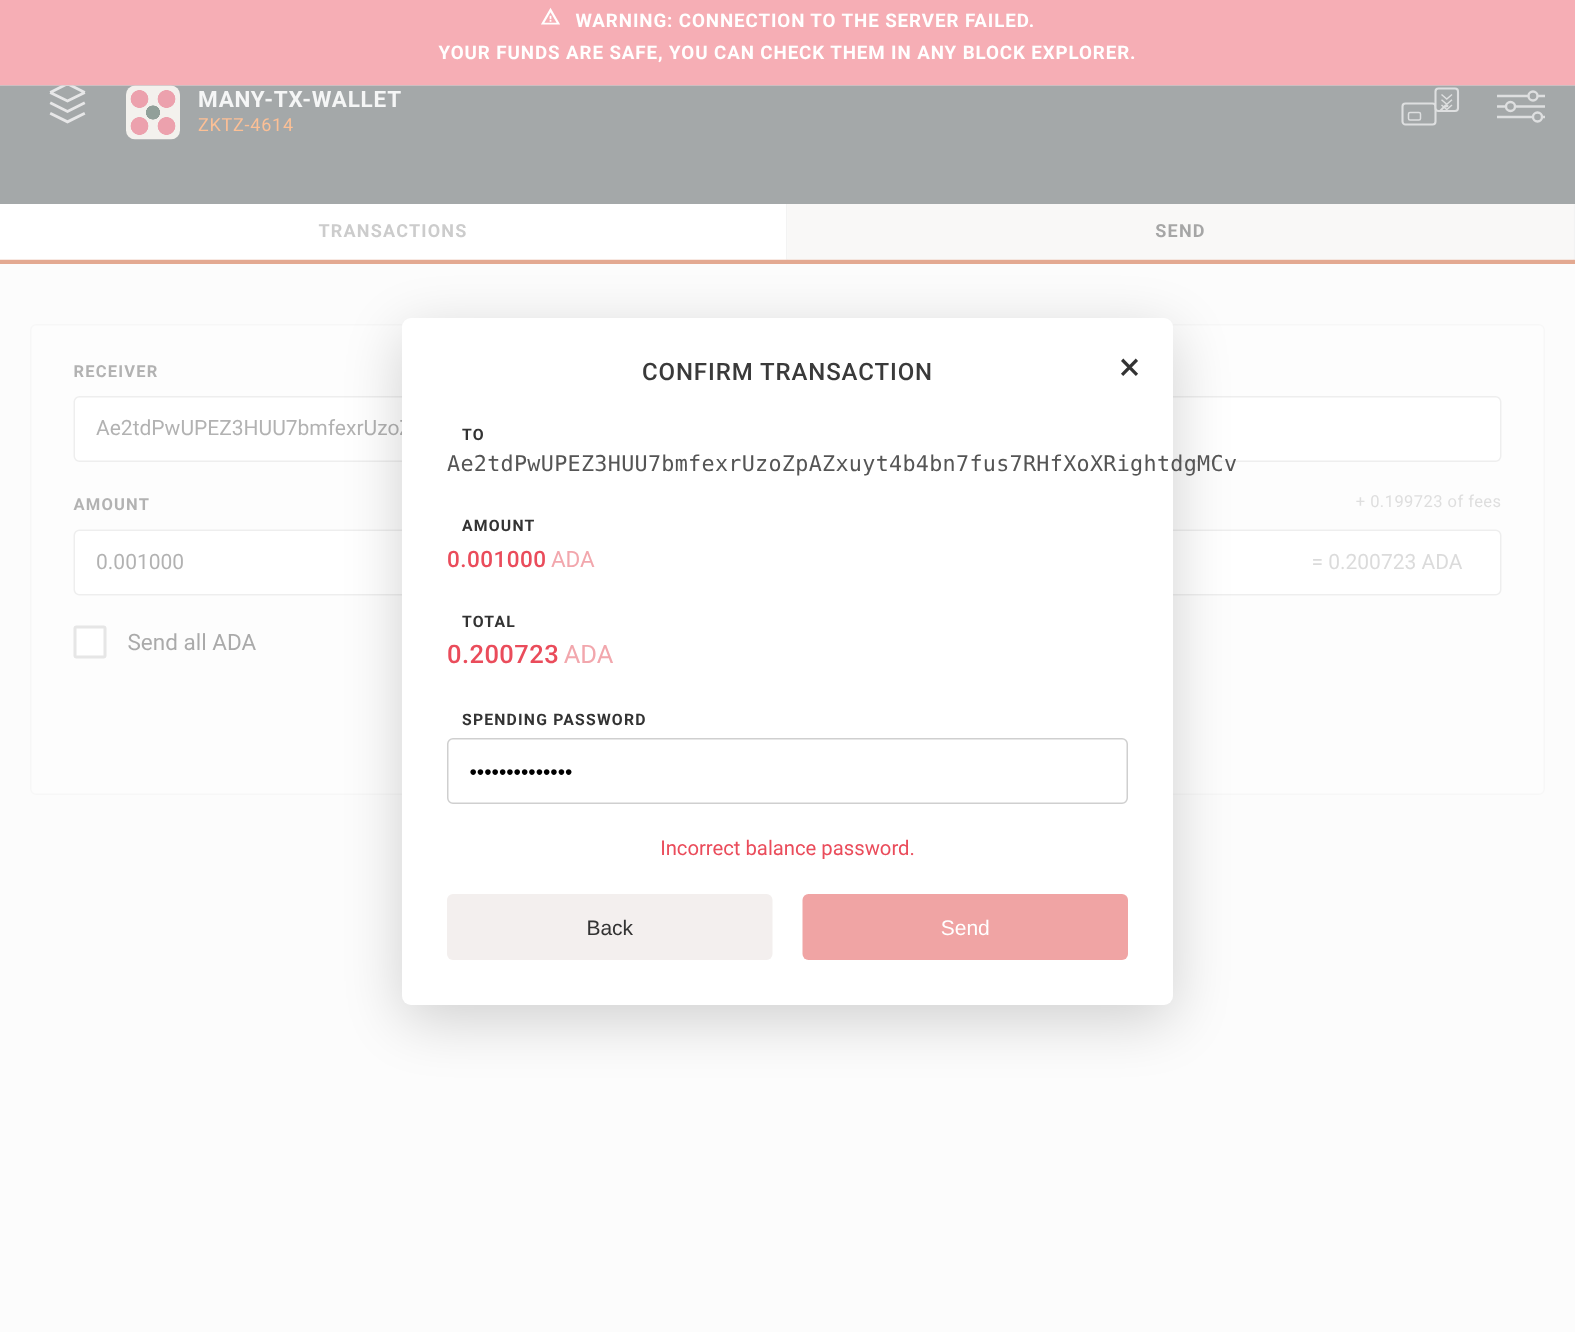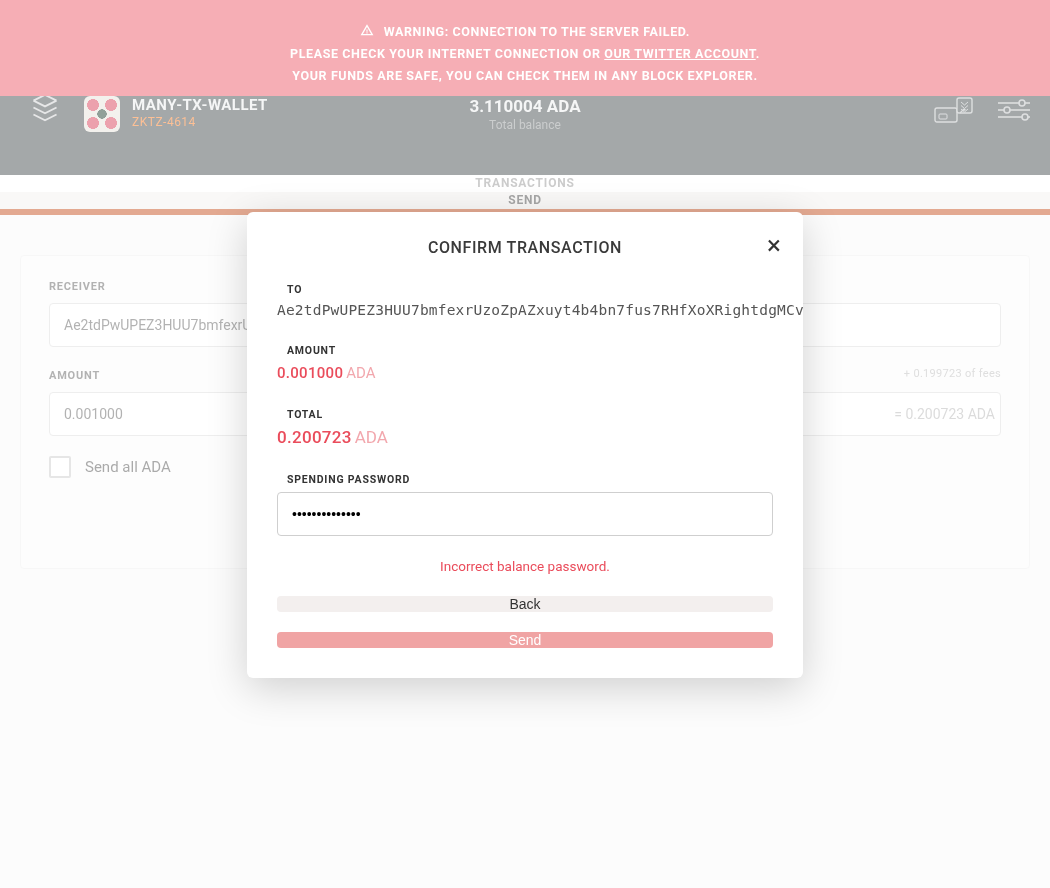--- a/index.html
+++ b/index.html
@@ -10,21 +10,21 @@
       height: 888px;
       overflow: hidden;
       position: relative;
       color: #333;
     }
 
     
     .warning-banner {
       background: #ea4c5b;
       color: #fff;
-      padding: 21px 0 10px;
+      padding: 4px 0 10px;
       text-align: center;
       font-size: 12.5px;
       line-height: 1.7;
       font-weight: 700;
       letter-spacing: 0.6px;
     }
     .warning-banner .warn-icon {
       display: inline-block;
       vertical-align: middle;
       margin-right: 6px;
@@ -98,22 +98,21 @@
       gap: 24px;
       align-items: center;
       color: #b5b9ba;
     }
 
     
     .tab-nav {
       display: flex;
       height: 40px;
       background: #fff;
-      border-bottom: 6px solid #c2410c;
-      flex-direction: column;
+      border-bottom: 3px solid #c2410c;
     }
     .tab {
       flex: 1;
       display: flex;
       align-items: center;
       justify-content: center;
       font-size: 12px;
       font-weight: 700;
       letter-spacing: 0.8px;
       color: #8e8e8e;
@@ -158,21 +157,21 @@
       position: absolute;
       right: 0;
       top: -2px;
       font-size: 11px;
       color: #b6b6b6;
       letter-spacing: 0.3px;
     }
     .amount-input-wrap { position: relative; }
     .amount-total {
       position: absolute;
-      right: 6px;
+      right: 26px;
       top: 50%;
       transform: translateY(-50%);
       color: #b0b0b0;
       font-size: 14px;
     }
     .checkbox-row {
       display: flex;
       align-items: center;
       margin-top: 20px;
       gap: 14px;
@@ -201,21 +200,21 @@
     .overlay {
       position: absolute;
       inset: 0;
       background: rgba(255,255,255,0.55);
       display: flex;
       align-items: flex-start;
       justify-content: center;
       padding-top: 212px;
     }
     .modal {
-      width: 556px;
+      width: 514px;
       background: #fff;
       border-radius: 6px;
       box-shadow: 0 10px 40px rgba(0,0,0,0.18);
       padding: 26px 30px 30px;
       position: relative;
     }
     .modal-title {
       text-align: center;
       font-size: 16px;
       font-weight: 500;
@@ -263,21 +262,20 @@
     .err-msg {
       text-align: center;
       color: #ea4c5b;
       font-size: 13.5px;
       margin-top: 22px;
     }
     .modal-actions {
       display: flex;
       gap: 20px;
       margin-top: 22px;
-      flex-direction: column;
     }
     .modal-actions button {
       flex: 1;
       height: 44px;
       border: none;
       border-radius: 4px;
       font-size: 14px;
       cursor: pointer;
     }
     .btn-back { background: #f3efee; color: #333; }
@@ -288,40 +286,33 @@
 
 <div class="warning-banner">
   <div>
     <span class="warn-icon">
       <svg width="14" height="14" viewBox="0 0 24 24" fill="#fff">
           <path d="M12 2 1 21h22L12 2zm0 5 7 12H5l7-12zm-1 4v4h2v-4h-2zm0 5v2h2v-2h-2z"></path>
         </svg>
     </span>
     <span>WARNING: CONNECTION TO THE SERVER FAILED.</span>
   </div>
-  <div>
-    <span>PLEASE CHECK YOUR INTERNET CONNECTION OR </span><a href="#">OUR TWITTER ACCOUNT</a><span>.</span>
-  </div>
   <div>YOUR FUNDS ARE SAFE, YOU CAN CHECK THEM IN ANY BLOCK EXPLORER.</div>
 </div>
 
 <div class="top-bar">
   <div class="logo-box">
     <svg width="28" height="30" viewBox="0 0 24 26" fill="none" stroke="#c9cbcc" stroke-width="1.6">
       <path d="M2 4 12 9 22 4 M2 4 12 -1 22 4 M2 10 12 15 22 10 M2 16 12 21 22 16"></path>
     </svg>
   </div>
   <div class="identicon"></div>
   <div class="wallet-name-block">
     <div class="wallet-name">MANY-TX-WALLET</div>
     <div class="wallet-sub">ZKTZ-4614</div>
-  </div>
-  <div class="balance-block">
-    <div class="balance-amount">3.110004 ADA</div>
-    <div class="balance-label">Total balance</div>
   </div>
   <div class="top-actions">
     <span>
       <svg width="40" height="28" viewBox="0 0 40 28" fill="none" stroke="#b5b9ba" stroke-width="1.4">
         <rect x="1" y="12" width="22" height="14" rx="2"></rect>
         <rect x="23" y="2" width="15" height="15" rx="2" fill="#373f42"></rect>
         <path d="M27 6 30.5 9 34 6 M27 9.5 30.5 12.5 34 9.5 M27 13 30.5 16 34 13" stroke-width="1"></path>
         <path d="M26 17 30 13" stroke-width="1.2"></path>
         <path d="M30 13 l1.5 1 M30 13 l-0.3 1.8" stroke-width="1.2"></path>
         <rect x="5" y="18" width="8" height="5" rx="1" stroke-width="1"></rect>

